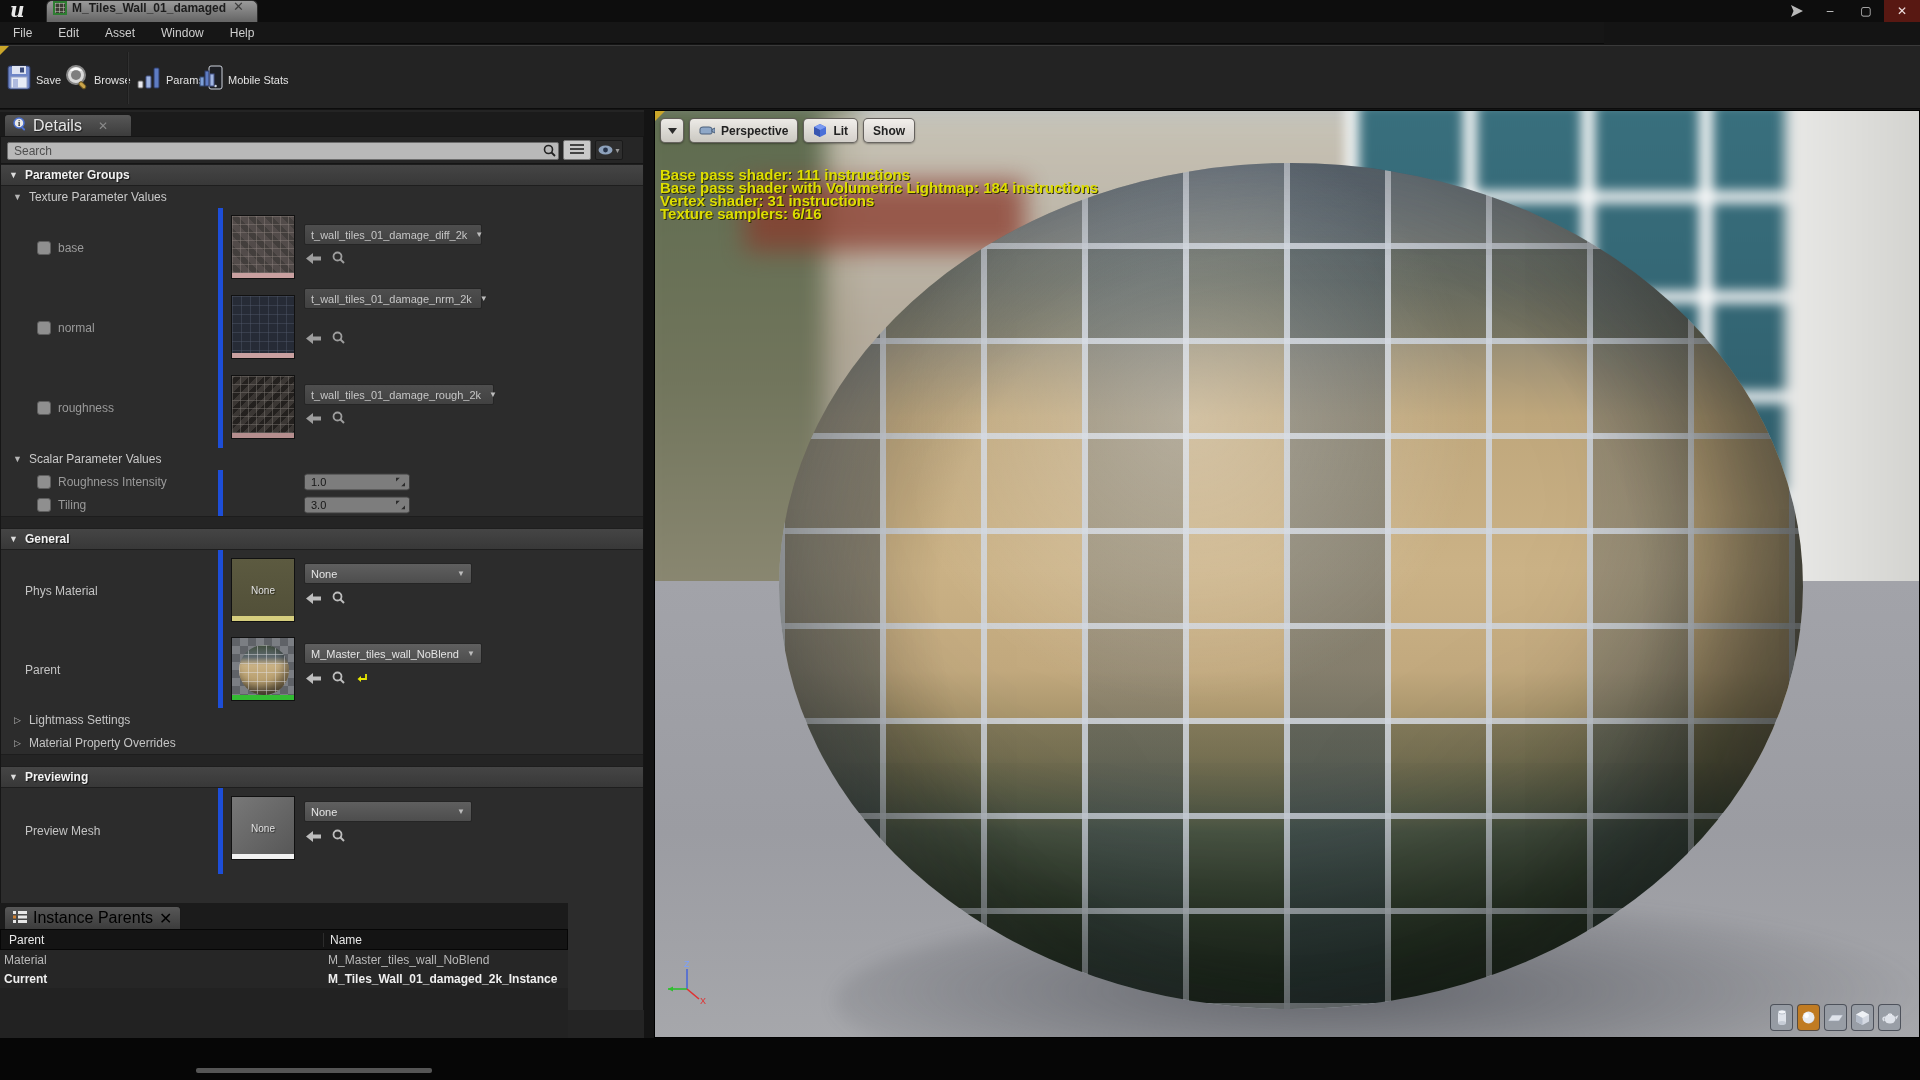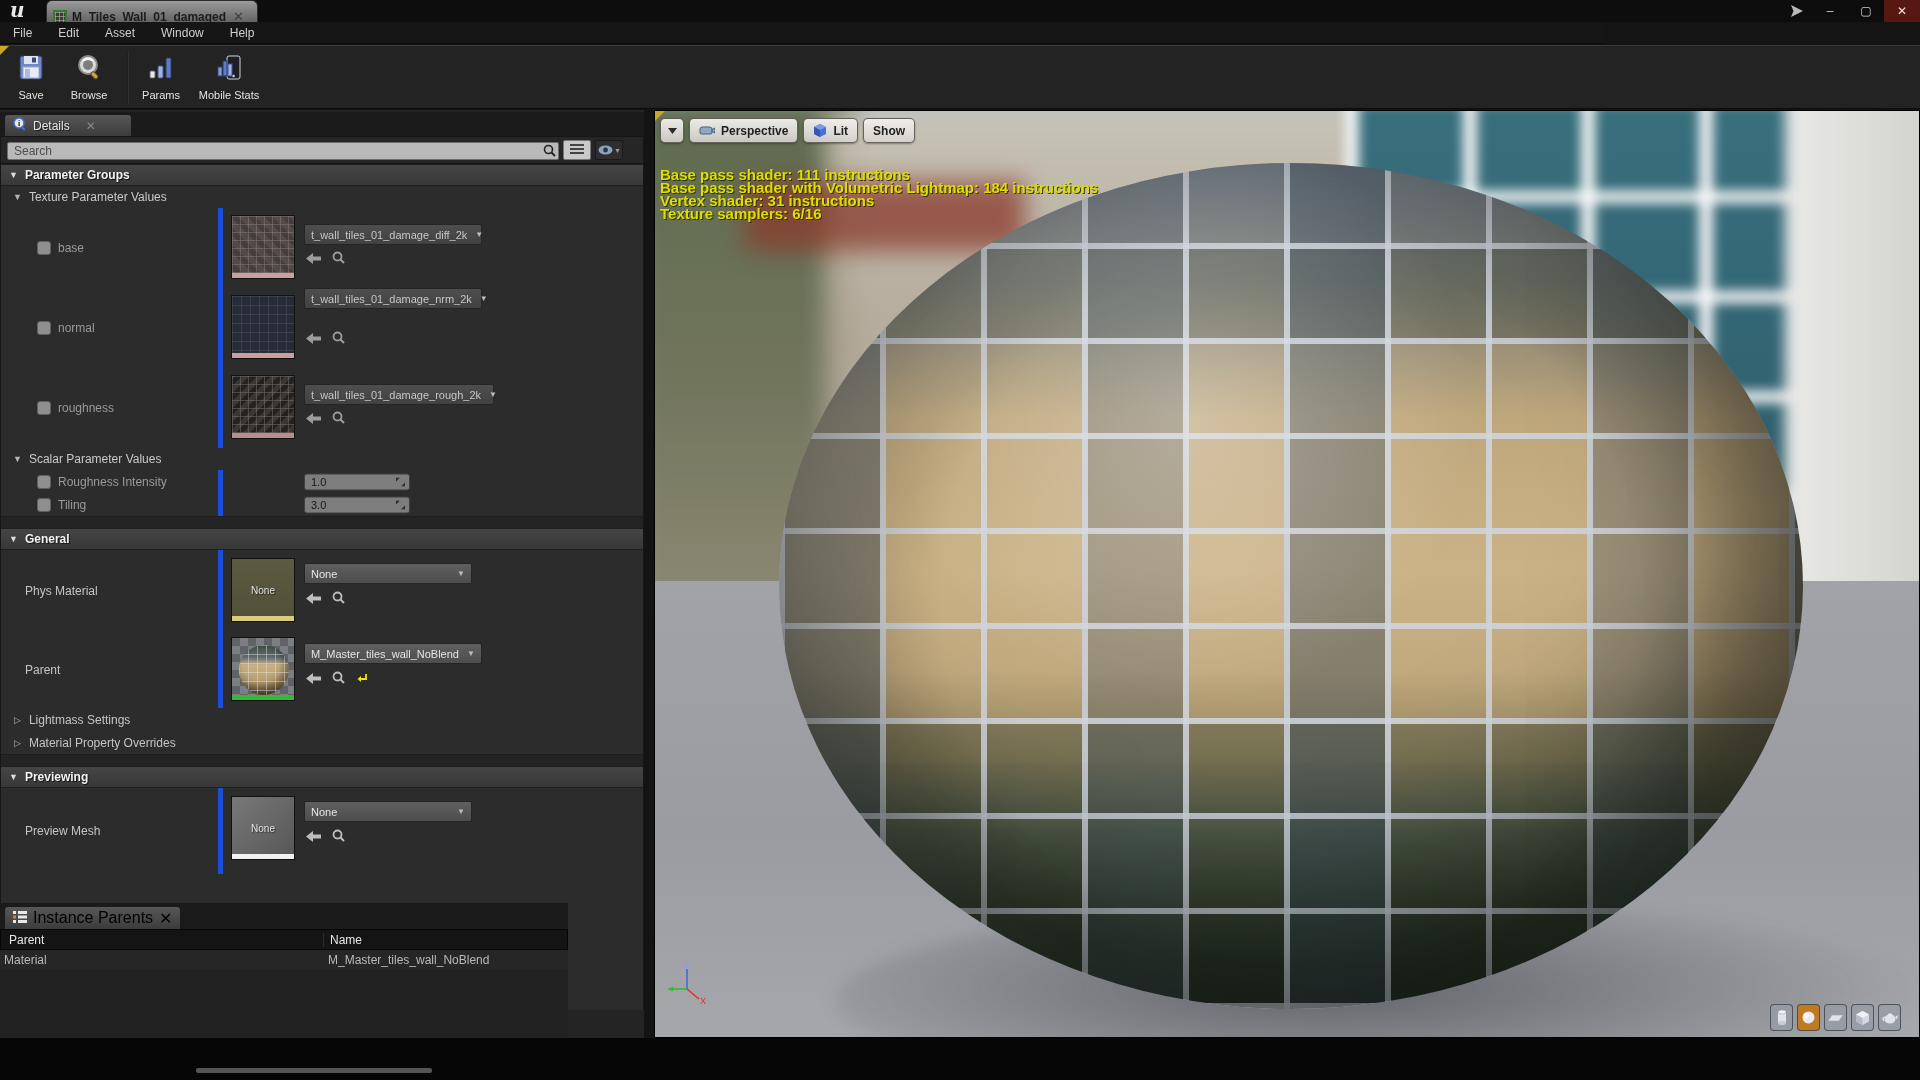--- a/index.html
+++ b/index.html
@@ -6,21 +6,21 @@
   html,body { width:1920px; height:1080px; overflow:hidden; background:#000;
     font-family:"Liberation Sans", sans-serif; -webkit-font-smoothing:antialiased; }
   .app { position:relative; width:1920px; height:1080px; background:#141414; }
 
   
   .titlebar { position:absolute; left:0; top:0; width:1920px; height:22px; background:#0d0d0d; }
   .ue-logo { position:absolute; left:10px; top:0px; width:34px; height:22px; color:#e8e8e8;
     font-family:"DejaVu Serif", serif; font-style:italic; font-weight:bold; font-size:20px; line-height:20px; }
   .doc-tab { position:absolute; left:46px; top:0; width:212px; height:32px;
     background:linear-gradient(#9b9b9b,#6a6a6a 60%,#585858); border-radius:6px 6px 0 0;
-    border:1px solid #2a2a2a; border-bottom:none; display:flex; align-items:center; padding:0 6px; gap:5px; }
+    border:1px solid #2a2a2a; border-bottom:none; display:flex; padding:0 6px; gap:5px; }
   .doc-tab .tab-thumb { width:14px; height:14px; background:#3c3c34; border:2px solid #2e7d32;
     background-image:linear-gradient(rgba(200,200,190,.5) 1px, transparent 1px),
       linear-gradient(90deg, rgba(200,200,190,.5) 1px, transparent 1px); background-size:4px 4px; flex:0 0 auto; }
   .doc-tab .tab-label { font-size:12px; font-weight:bold; color:#1c1c1c; white-space:nowrap;
     overflow:hidden; max-width:160px; }
   .doc-tab .tab-close { color:#3d3d3d; font-size:13px; line-height:12px; margin-left:2px; cursor:pointer; }
   .win-controls { position:absolute; right:0; top:0; height:22px; display:flex; align-items:center; }
   .win-btn { width:36px; height:22px; display:flex; align-items:center; justify-content:center;
     color:#cfcfcf; font-size:12px; }
   .win-btn.close { background:#581812; color:#f0e0e0; }
@@ -29,34 +29,34 @@
   
   .menubar { position:absolute; left:0; top:22px; width:1604px; height:22px; background:#161616;
     display:flex; align-items:center; border-bottom:1px solid #0a0a0a; }
   .menu-item { color:#cfcfcf; font-size:12px; padding:0 13px; height:22px; line-height:22px; cursor:default; }
 
   
   .toolbar { position:absolute; left:0; top:45px; width:1920px; height:64px; background:#232323;
     border-top:1px solid #3a3a3a; border-bottom:1px solid #0c0c0c; }
   .toolbar .corner { position:absolute; left:0; top:0; width:0; height:0;
     border-top:9px solid #caa62a; border-right:9px solid transparent; }
-  .tool-btn { position:absolute; top:3px; width:54px; height:58px; display:flex; flex-direction:column;
+  .tool-btn { position:absolute; top:3px; width:54px; height:58px; display:flex; 
     align-items:center; justify-content:flex-start; padding-top:4px; gap:2px; cursor:pointer; }
   .tool-btn .tlabel { font-size:11px; color:#e2e2e2; white-space:nowrap; }
   .tool-sep { position:absolute; top:6px; left:127px; width:2px; height:52px;
     background:linear-gradient(90deg,#141414,#3a3a3a); }
 
   
   .left-panel { position:absolute; left:0; top:110px; width:644px; height:928px; background:#242424; }
 
   .panel-tabstrip { position:absolute; left:0; top:2px; width:644px; height:24px; background:#1b1b1b; }
   .panel-tab { position:absolute; left:4px; top:2px; height:22px; min-width:128px;
     background:linear-gradient(#575757,#3c3c3c); border:1px solid #1a1a1a; border-bottom:none;
     border-radius:4px 4px 0 0; display:flex; align-items:center; gap:6px; padding:0 8px; }
-  .panel-tab .ptlabel { font-size:12px; color:#e6e6e6; text-shadow:1px 1px 1px rgba(0,0,0,.6); }
+  .panel-tab .ptlabel { font-size:16px; color:#e6e6e6; text-shadow:1px 1px 1px rgba(0,0,0,.6); }
   .panel-tab .ptclose { color:#8a8a8a; font-size:12px; margin-left:10px; }
 
   .search-row { position:absolute; left:0; top:26px; width:644px; height:28px; background:#262626;
     border:1px solid #161616; display:flex; align-items:center; padding:0 6px; gap:4px; }
   .search-box { position:relative; width:552px; height:18px; }
   .search-box input { width:100%; height:100%; background:#b9b9b9; border:1px solid #6d6d6d; border-radius:2px;
     font-size:12px; color:#222; padding:0 20px 0 6px; font-family:"Liberation Sans",sans-serif; }
   .search-box input::placeholder { color:#4f4f4f; }
   .search-mag { position:absolute; right:3px; top:2px; }
   .mini-btn { width:28px; height:20px; display:flex; align-items:center; justify-content:center; border-radius:2px; }
@@ -609,20 +609,24 @@
         </div>
       </div>
       <div class="ip-header">
         <span class="col1">Parent</span>
         <span class="col2">Name</span>
       </div>
       <div class="ip-row">
         <span class="col1">Material</span>
         <span class="col2">M_Master_tiles_wall_NoBlend</span>
       </div>
+      <div class="ip-row bold">
+        <span class="col1">Current</span>
+        <span class="col2">M_Tiles_Wall_01_damaged_2k_Instance</span>
+      </div>
     </div>
   </div>
 
   <div class="viewport">
     <div class="bg-trees"></div>
     <div class="bg-mid"></div>
     <div class="bg-red"></div>
     <div class="bg-building"></div>
     <div class="bg-pillar"></div>
     <div class="bg-ground"></div>

